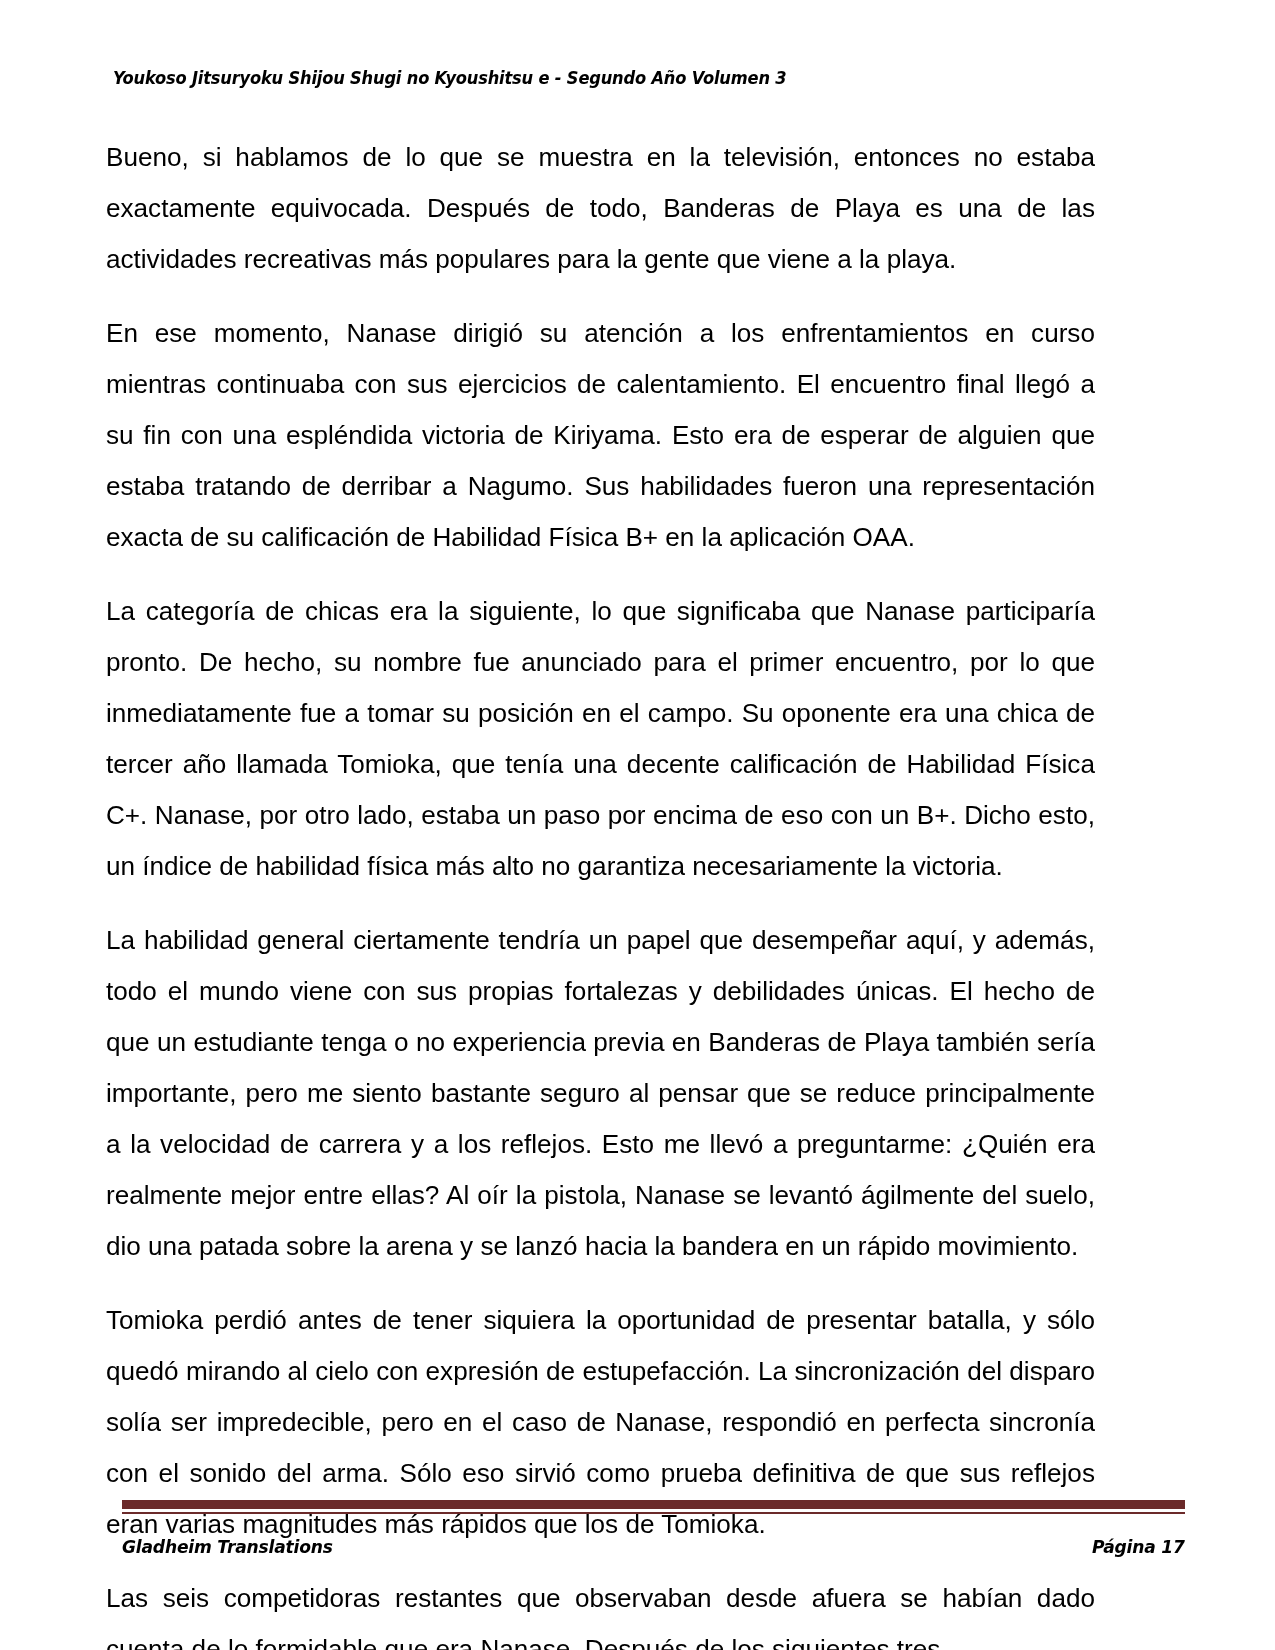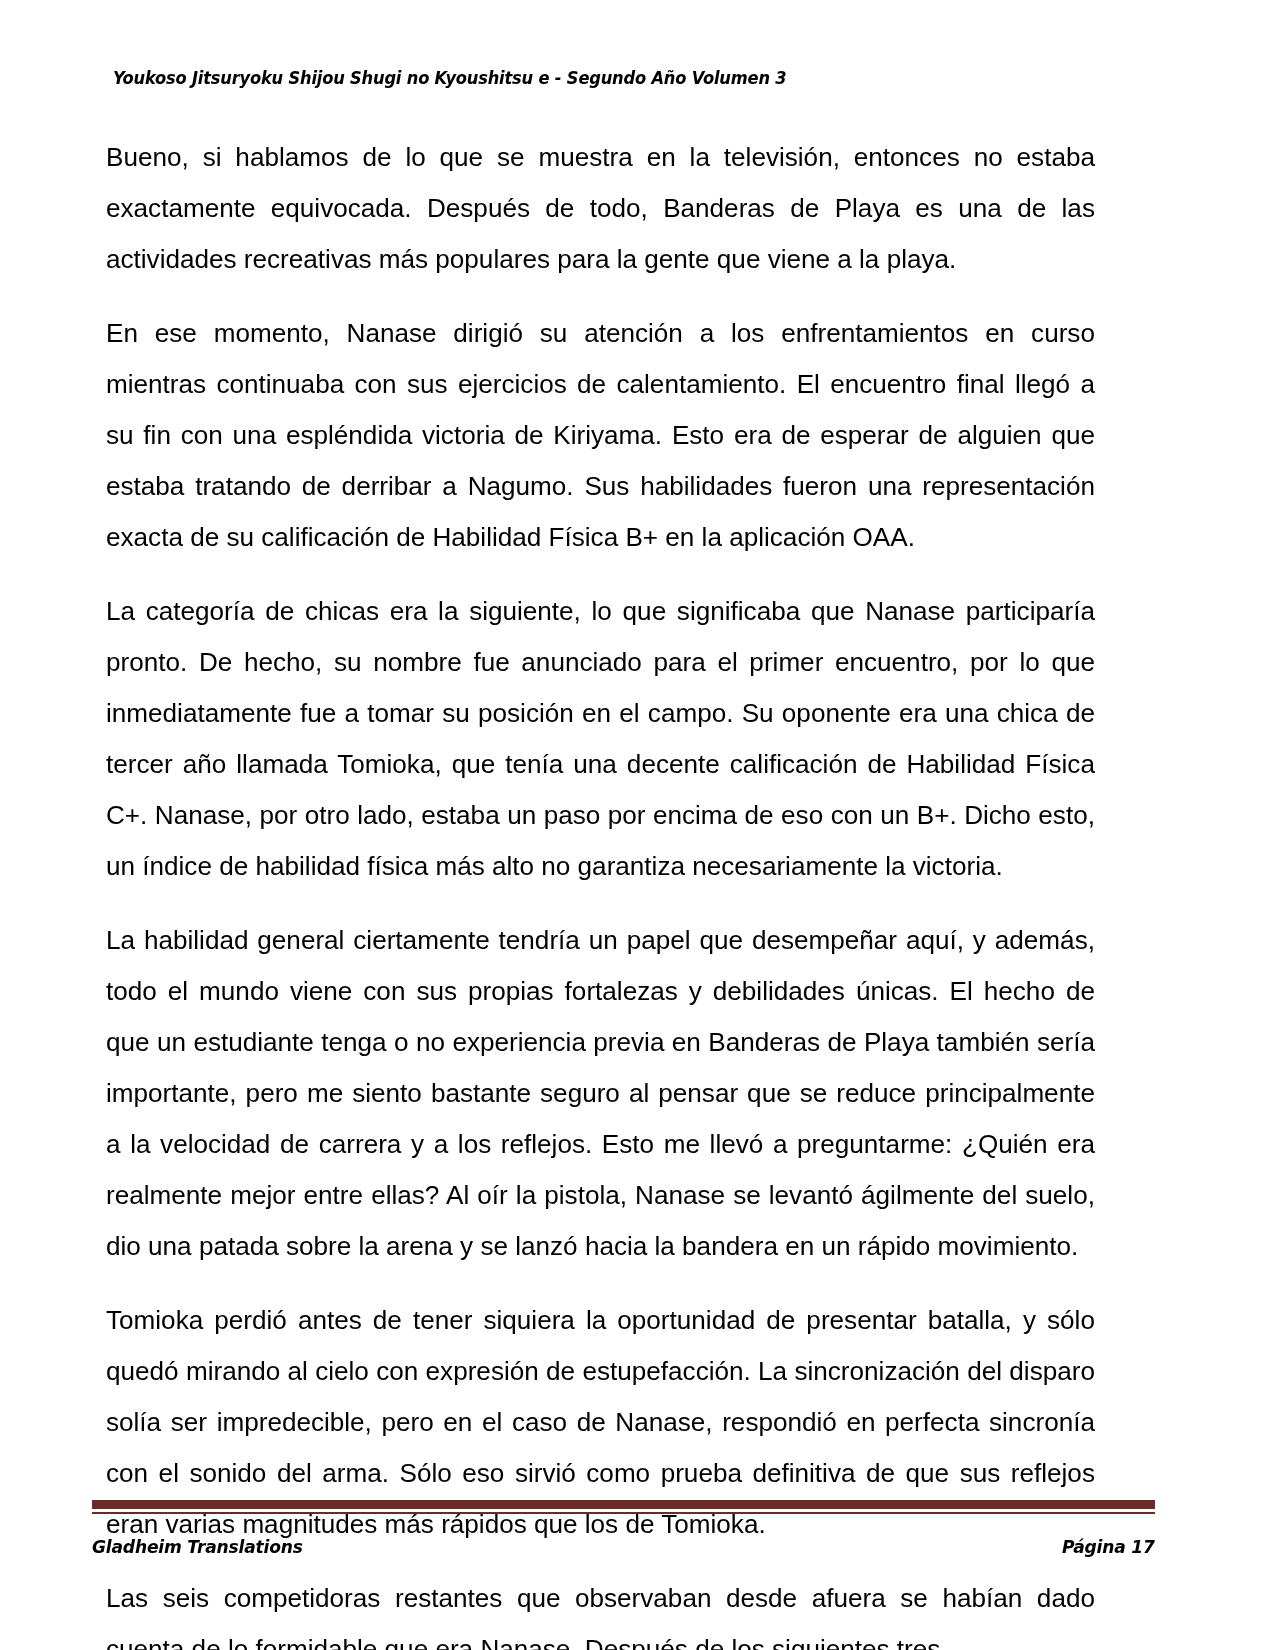--- a/index.html
+++ b/index.html
@@ -54,21 +54,21 @@
     margin: 0 0 23px 0;
     transform: scaleX(0.985);
     transform-origin: left top;
     -webkit-font-smoothing: none;
   }
   .para:last-child { margin-bottom: 0; }
 
   
   .footer {
     position: absolute;
-    left: 92px;
+    left: 122px;
     top: 1500px;
     width: 1063px;
   }
   .footer-rule-thick {
     height: 9px;
     background: #6B2A2A;
     width: 100%;
   }
   .footer-rule-gap {
     height: 3px;

